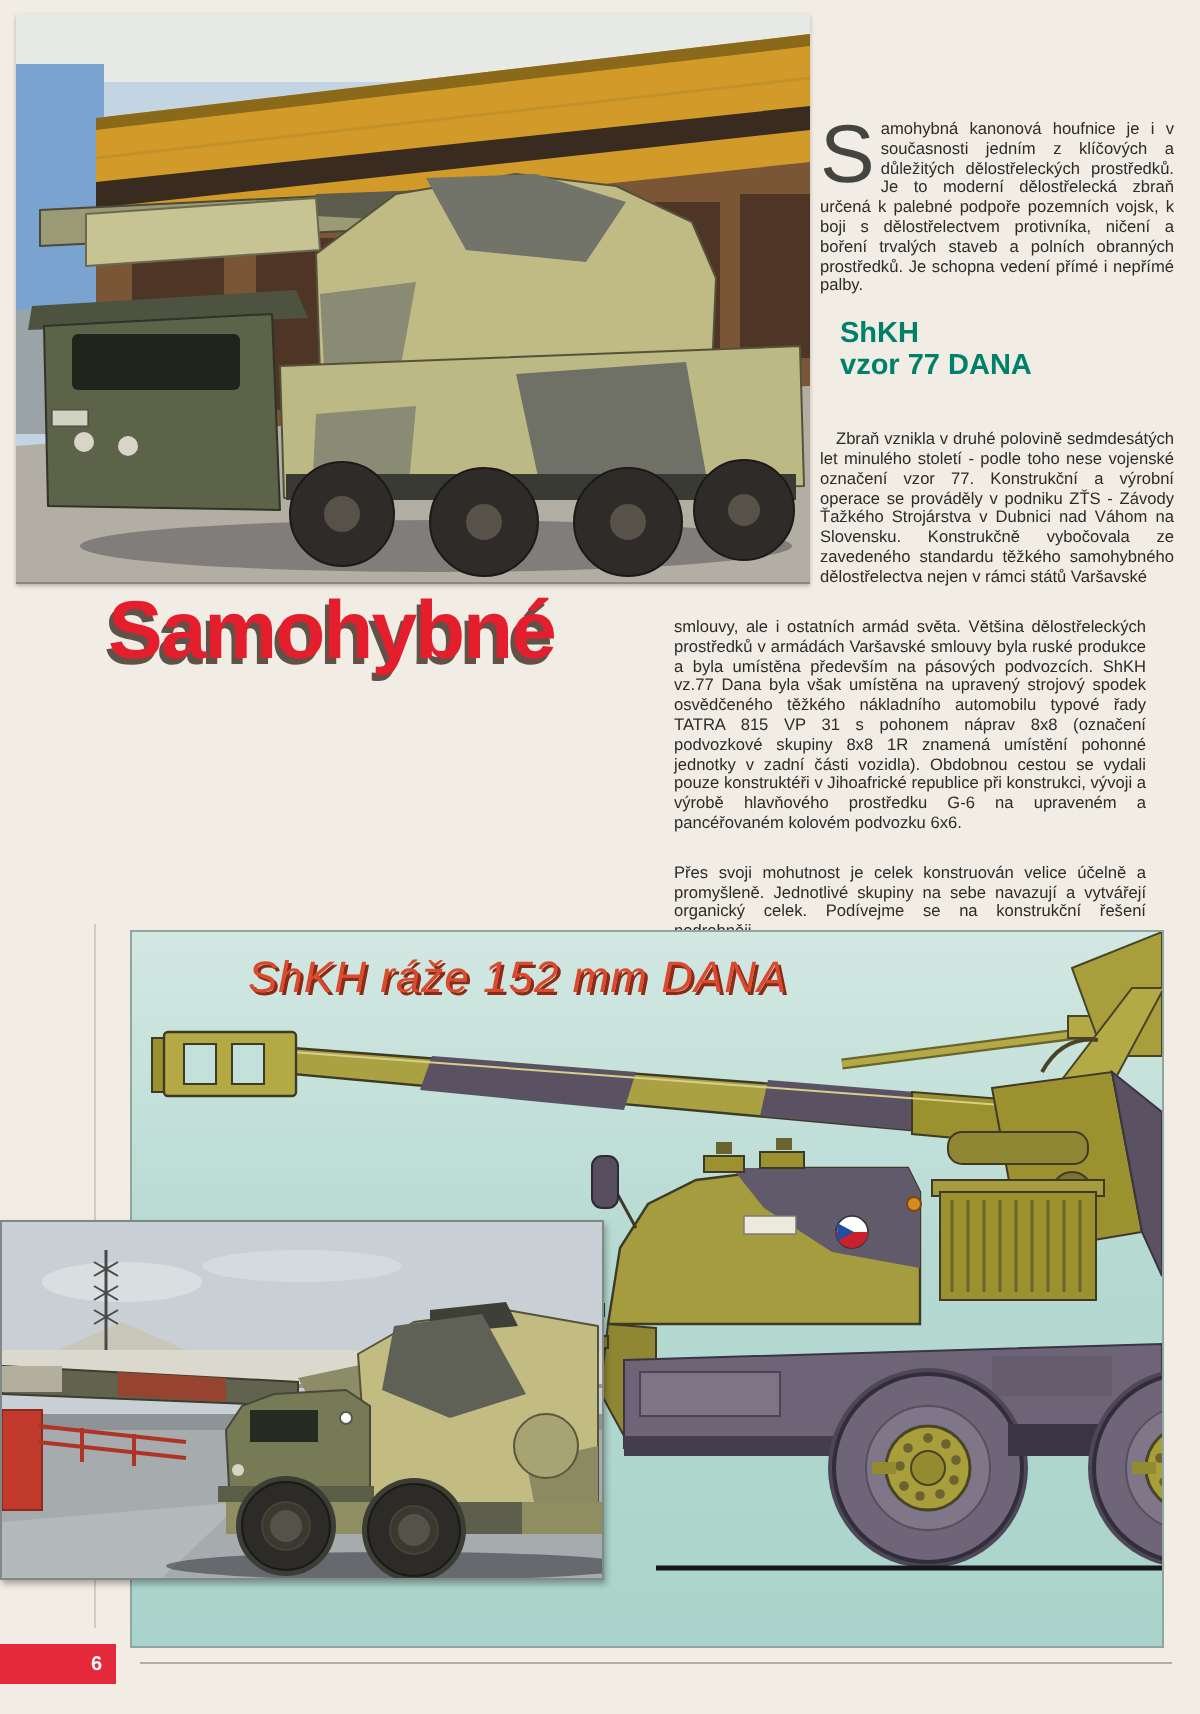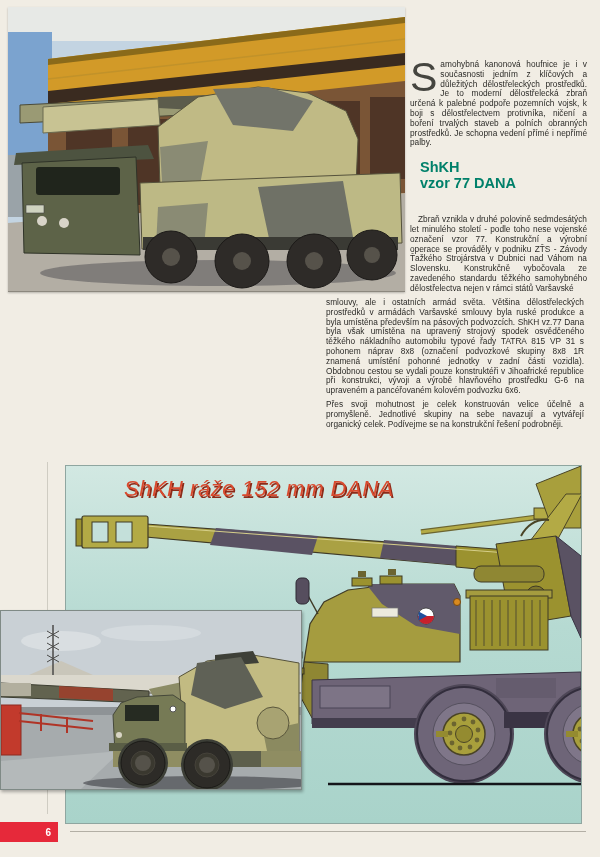--- a/index.html
+++ b/index.html
@@ -24,21 +24,21 @@
   .section-heading{font-size:14.5px;line-height:16px;font-weight:bold;color:#00806a;margin:11px 0 7px 10px;letter-spacing:0;}
   .section-heading span{display:block;}
   .para2{ text-indent:8px;margin-top:24px; }
 
   
   .main-title{left:54px;top:290px;width:275px;margin:0;font-size:41px;line-height:51px;font-weight:bold;letter-spacing:-1px;color:#e41e2c;text-shadow:-2px 3px 0 rgba(72,54,46,.85);}
   .main-title span{display:block;}
 
   
   .wide-text{left:322px;top:294px;width:266px;}
-  .wide-text p{margin:4px;}
+  .wide-text p{margin:15px;}
 
   
   .figure-panel{left:65px;top:465px;width:515px;height:357px;background:linear-gradient(180deg,#d2e8e2 0%,#b6dad2 45%,#a9d3ca 100%);border:1px solid #8fa6a0;}
   .figure-caption{position:absolute;left:58px;top:10px;font-size:22px;font-weight:normal;font-style:italic;color:#d94a2e;text-shadow:1.5px 1.5px 0 #8c2a18;letter-spacing:.5px;}
   .figure-panel svg{position:absolute;left:0;top:0;}
 
   
   .margin-line{left:47px;top:462px;width:1px;height:352px;background:#cfccc2;}
   .page-num-box{left:0;top:822px;width:58px;height:20px;background:#e6293a;color:#fff;font-size:10px;font-weight:bold;display:flex;align-items:center;justify-content:flex-end;padding-right:7px;box-sizing:border-box;}
   .footer-rule{left:70px;top:831px;width:516px;height:1px;background:#b3afa5;}
@@ -103,20 +103,21 @@
 <div class="abs narrow-col">
   <p class="body-text"><span class="dropcap">S</span><span>amohybná kanonová houfnice je i v současnosti jedním z klíčových a důležitých dělostřeleckých prostředků. Je to moderní dělostřelecká zbraň určená k palebné podpoře pozemních vojsk, k boji s dělostřelectvem protivníka, ničení a boření trvalých staveb a polních obranných prostředků. Je schopna vedení přímé i nepřímé palby.</span></p>
   <h3 class="section-heading">
       <span>ShKH</span>
       <span>vzor 77 DANA</span>
     </h3>
   <p class="body-text para2">Zbraň vznikla v druhé polovině sedmdesátých let minulého století - podle toho nese vojenské označení vzor 77. Konstrukční a výrobní operace se prováděly v podniku ZŤS - Závody Ťažkého Strojárstva v Dubnici nad Váhom na Slovensku. Konstrukčně vybočovala ze zavedeného standardu těžkého samohybného dělostřelectva nejen v rámci států Varšavské</p>
 </div>
 
 <h1 class="abs main-title">
+  <span>Samohybné</span>
 </h1>
 
 <div class="abs wide-text">
   <p class="body-text">smlouvy, ale i ostatních armád světa. Většina dělostřeleckých prostředků v armádách Varšavské smlouvy byla ruské produkce a byla umístěna především na pásových podvozcích. ShKH vz.77 Dana byla však umístěna na upravený strojový spodek osvědčeného těžkého nákladního automobilu typové řady TATRA 815 VP 31 s pohonem náprav 8x8 (označení podvozkové skupiny 8x8 1R znamená umístění pohonné jednotky v zadní části vozidla). Obdobnou cestou se vydali pouze konstruktéři v Jihoafrické republice při konstrukci, vývoji a výrobě hlavňového prostředku G-6 na upraveném a pancéřovaném kolovém podvozku 6x6.</p>
   <p class="body-text">Přes svoji mohutnost je celek konstruován velice účelně a promyšleně. Jednotlivé skupiny na sebe navazují a vytvářejí organický celek. Podívejme se na konstrukční řešení podrobněji.</p>
 </div>
 
 <div class="abs figure-panel">
   <svg width="515" height="357" viewBox="0 0 515 357">
 

